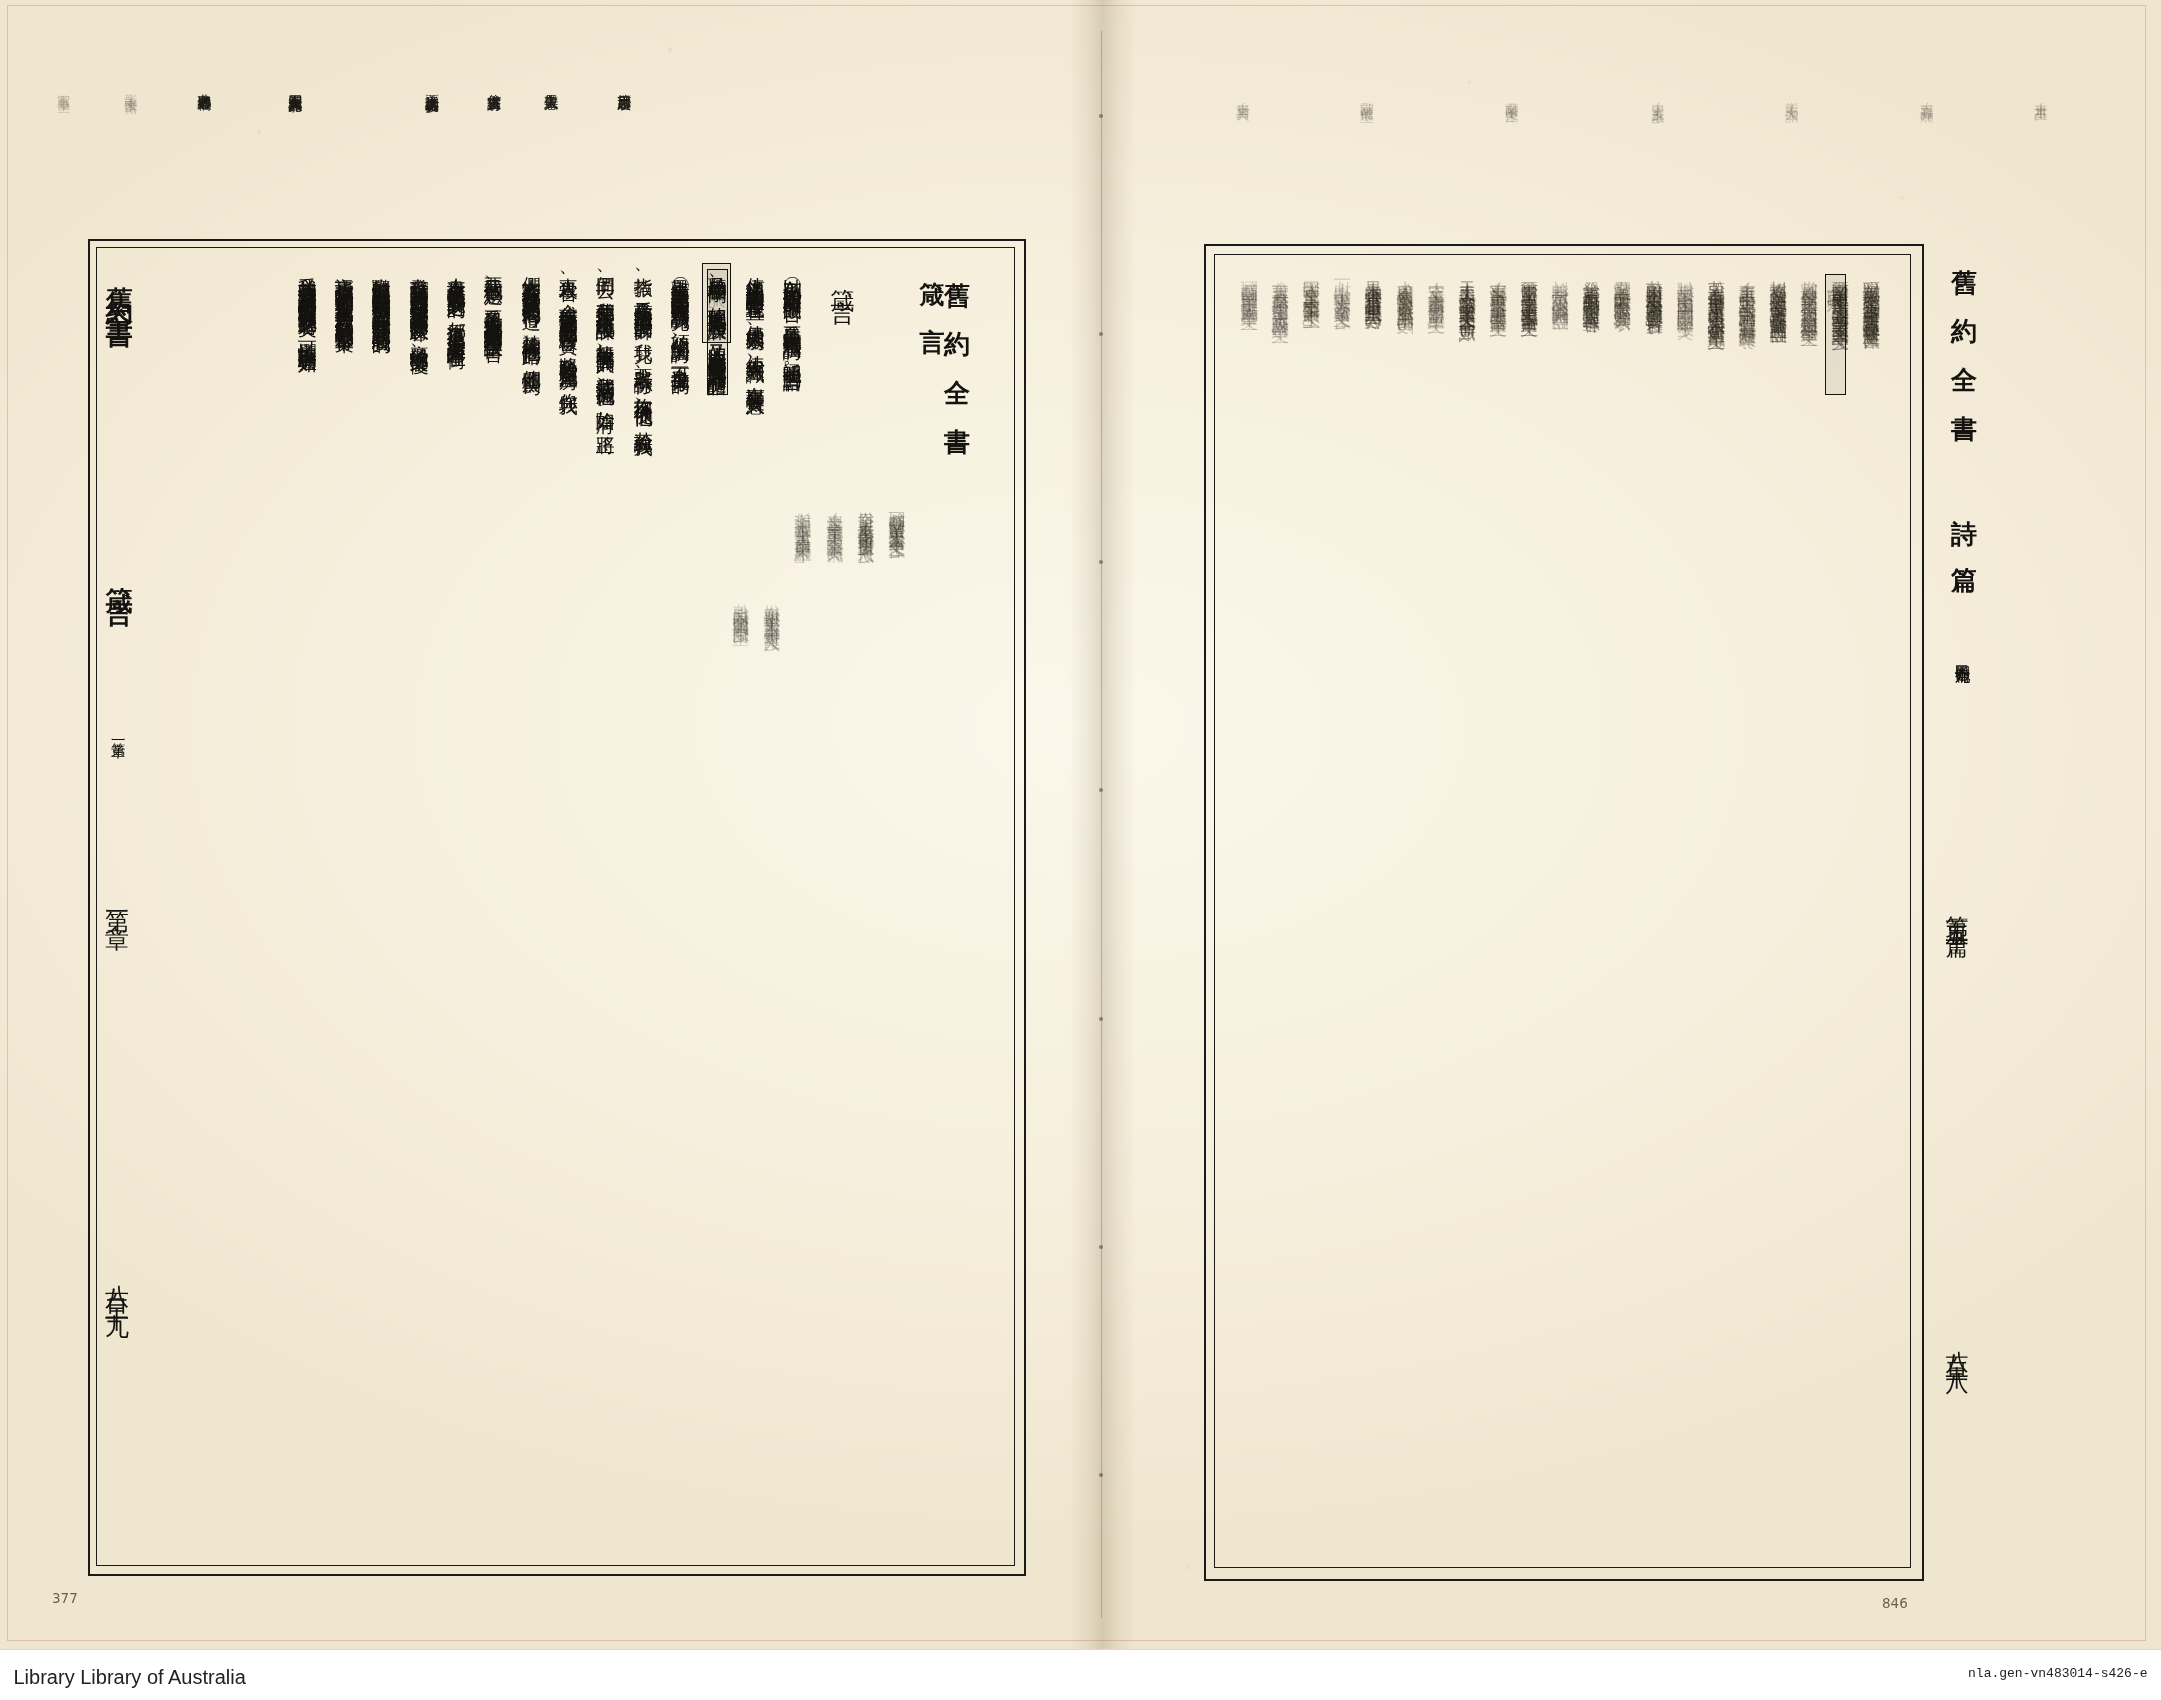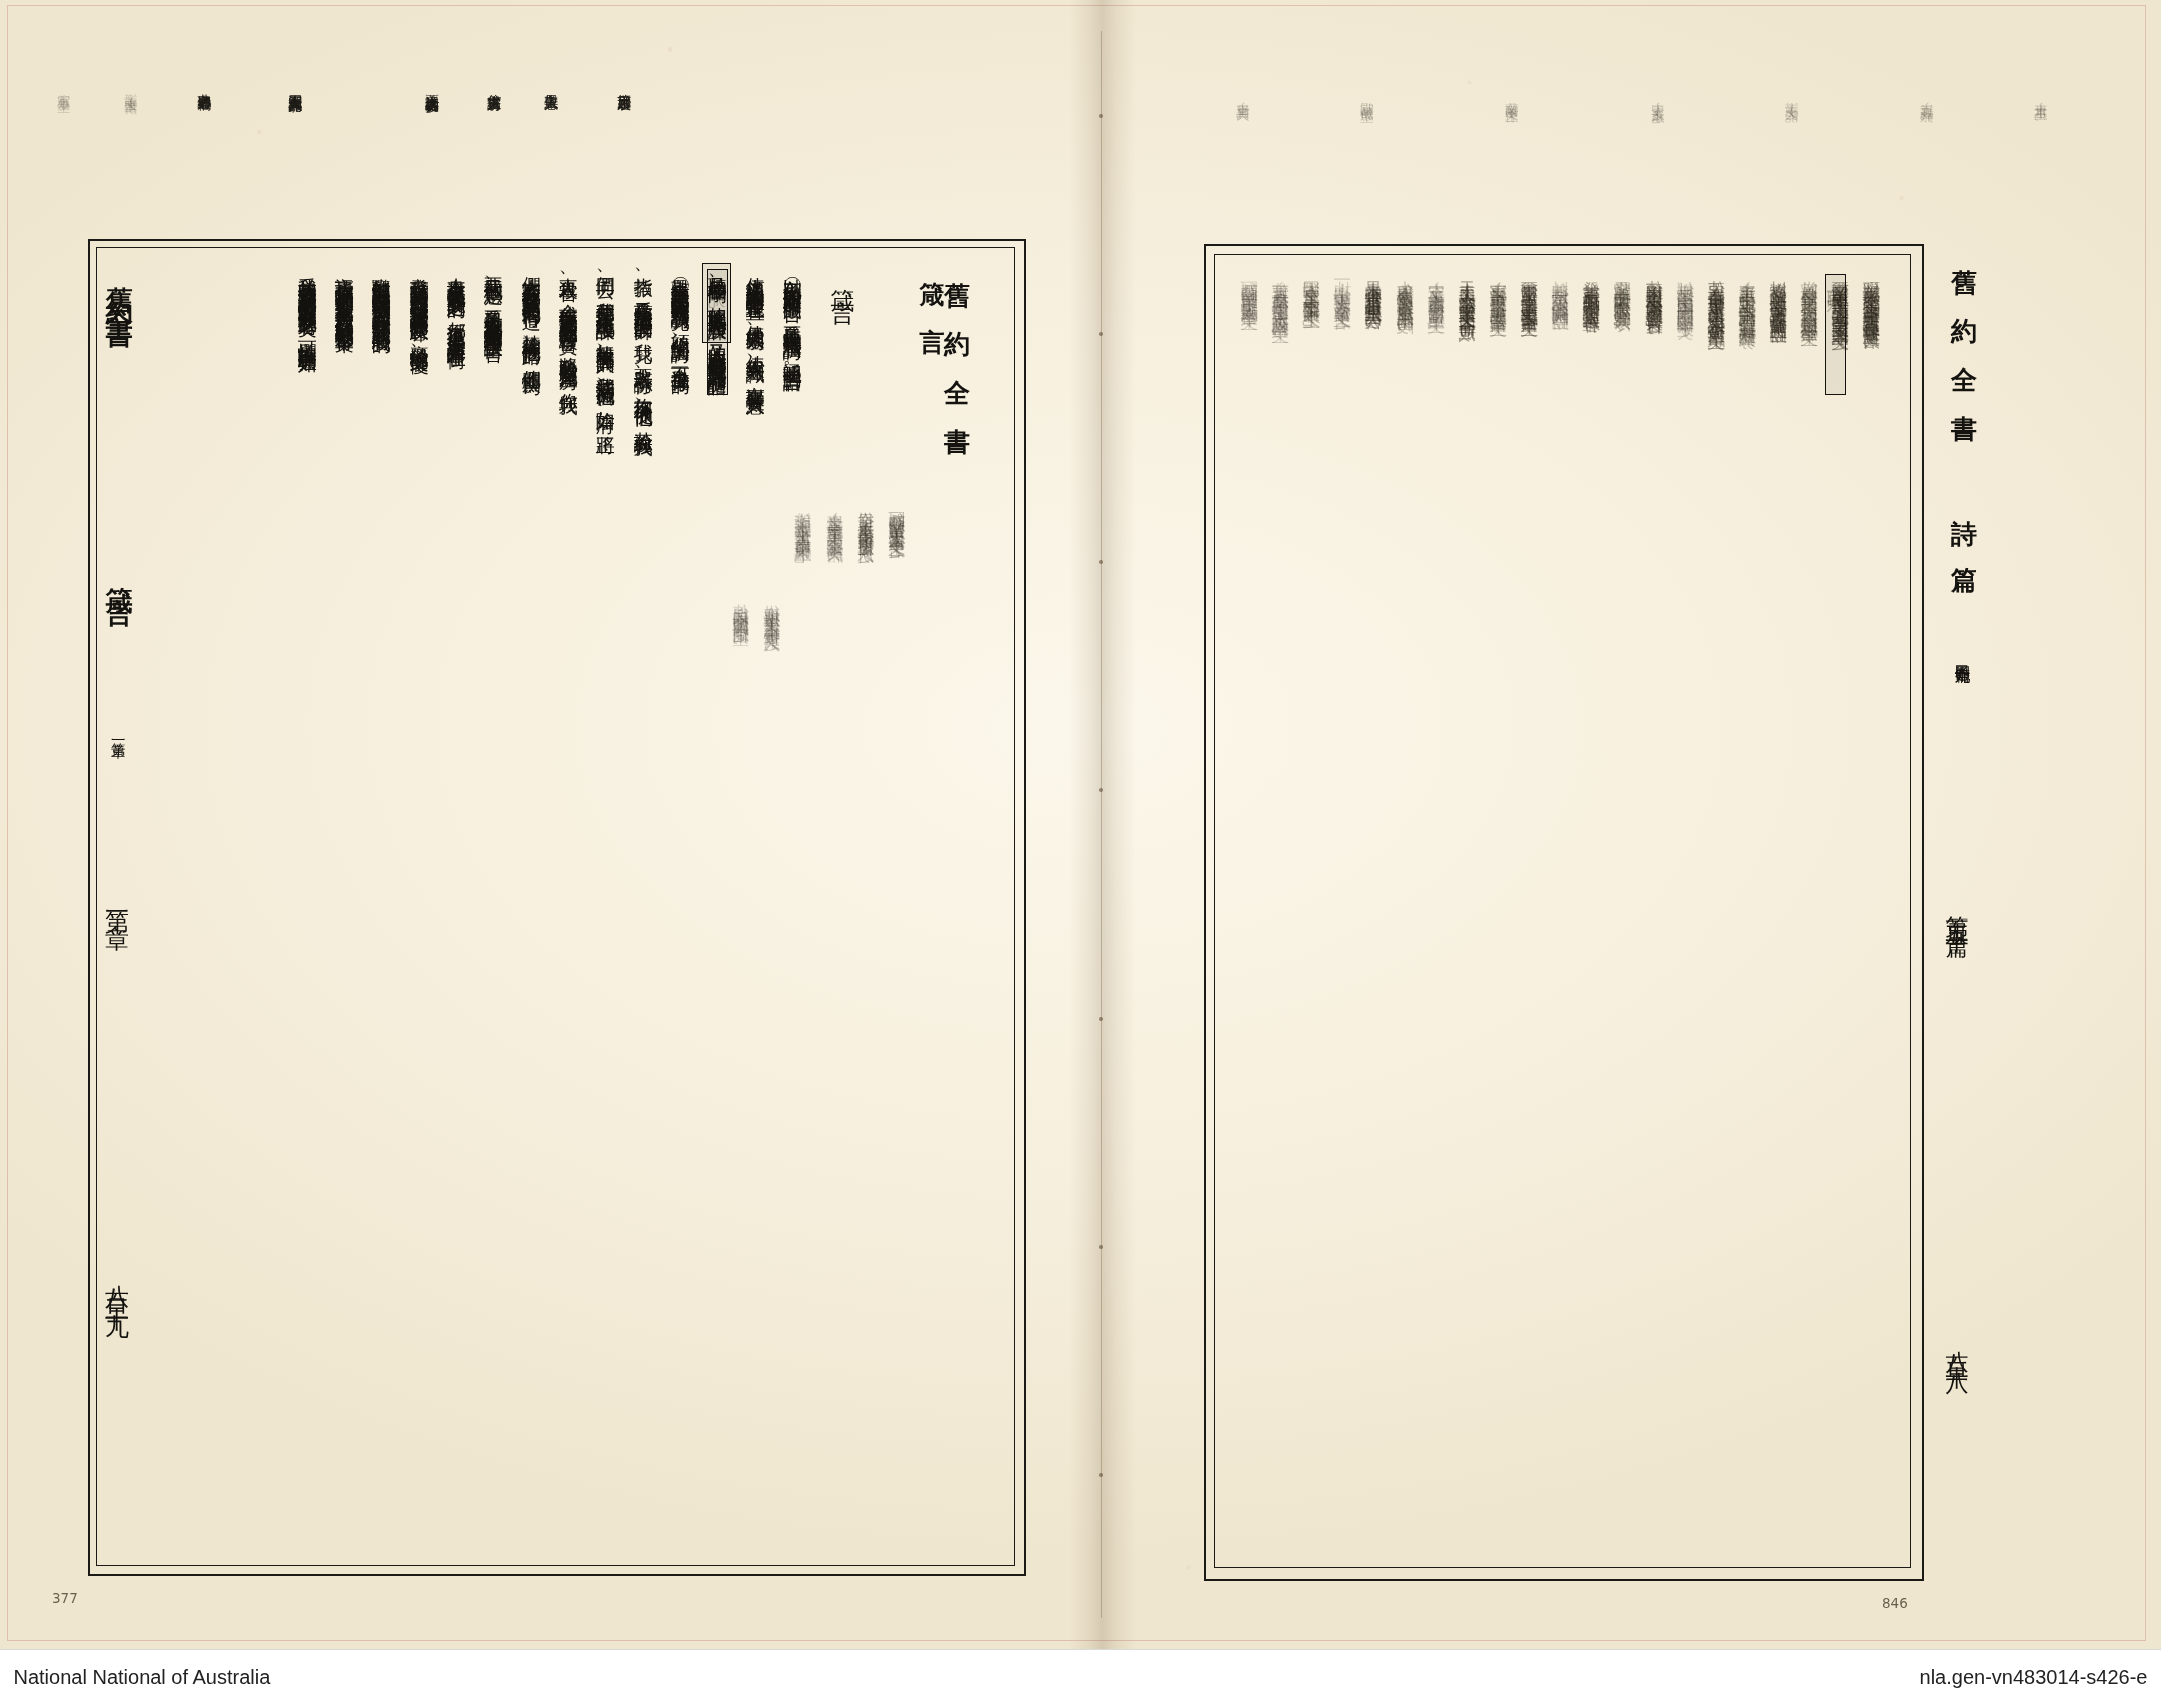--- a/index.html
+++ b/index.html
@@ -168,23 +168,23 @@
   .metabar .lib {
     position: absolute;
     left: 13.5px; top: 15.6px;
     font-size: 20px;
     color: #222;
     font-family: "Liberation Sans", sans-serif;
   }
   .metabar .id {
     position: absolute;
     right: 13.5px; top: 15.6px;
-    font-size: 20px;
+    font-size: 13px;
     color: #222;
-    font-family: Liberation Sans, sans-serif;
+    font-family: Liberation Mono, monospace;
   }
 </style>
 </head>
 <body>
 
 <div class="page">
 
   <div class="scan">
     <div class="speckle"></div>
     <div class="scan-frame"></div>
@@ -294,18 +294,18 @@
     <div class="dot" style="left:1099px; top:114px;"></div>
     <div class="dot" style="left:1099px; top:332px;"></div>
     <div class="dot" style="left:1099px; top:560px;"></div>
     <div class="dot" style="left:1099px; top:788px;"></div>
     <div class="dot" style="left:1099px; top:1017px;"></div>
     <div class="dot" style="left:1099px; top:1245px;"></div>
     <div class="dot" style="left:1099px; top:1473px;"></div>
   </div>
 
   <div class="metabar">
-    <div class="lib">National National of Australia</div>
+    <div class="lib">Library Library of Australia</div>
     <div class="id">nla.gen-vn483014-s426-e</div>
   </div>
 
 </div>
 
 
 </body></html>

